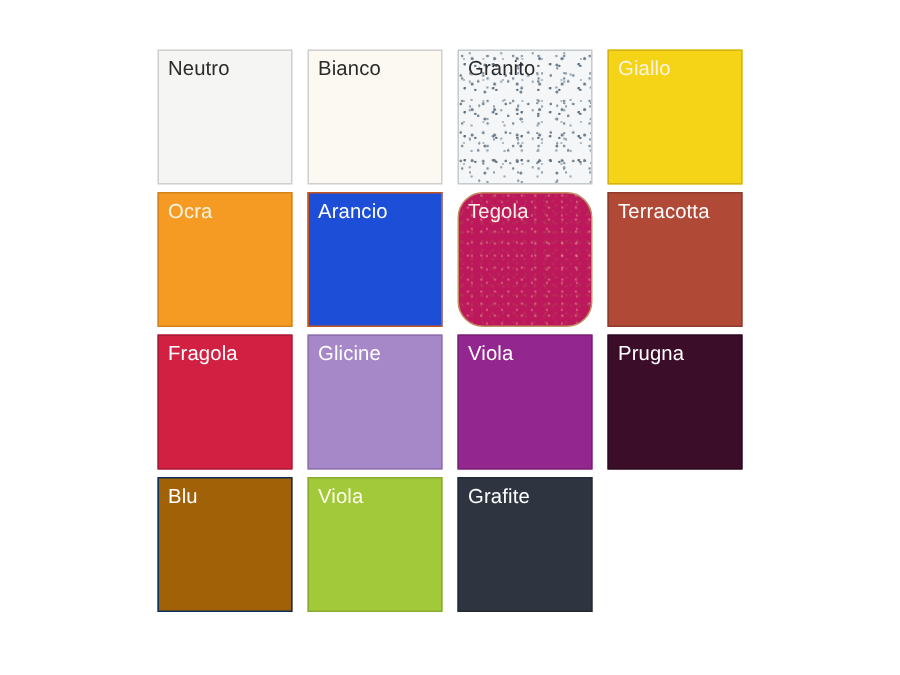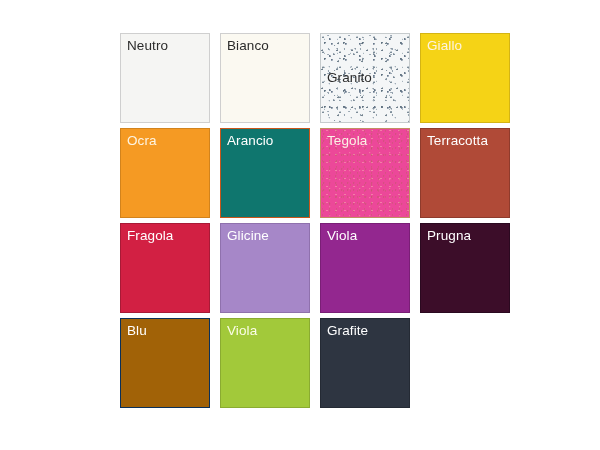--- a/index.html
+++ b/index.html
@@ -16,21 +16,21 @@
   }
   #palette-board {
     position: relative;
     width: 600px;
     height: 450px;
     background: #ffffff;
     box-sizing: border-box;
   }
   #swatch-grid {
     position: absolute;
-    left: 120px;
+    left: 105px;
     top: 33px;
     display: grid;
     grid-template-columns: repeat(4, 90px);
     grid-template-rows: repeat(4, 90px);
     column-gap: 10px;
     row-gap: 5px;
     text-decoration: underline;
   }
   .swatch {
     position: relative;
@@ -122,32 +122,32 @@
 <div id="palette-board" style="background: rgb(255, 255, 255);">
   <div id="swatch-grid" style="grid-template-columns: repeat(4, 90px); grid-template-rows: repeat(4, 90px);">
       <div class="swatch" style="background-color: rgb(245, 245, 243); border-color: rgb(207, 207, 207);">
         <span class="swatch-label label-dark" style="color: rgb(43, 43, 43);">Neutro</span>
       </div>
       <div class="swatch" style="background-color: rgb(251, 249, 241); border-color: rgb(207, 207, 207);">
         <span class="swatch-label label-dark" style="color: rgb(43, 43, 43);">Bianco</span>
       </div>
       <div class="swatch" style="background-color: rgb(242, 245, 246); border-color: rgb(198, 203, 205);">
         <div class="tex-granite"></div>
-        <span class="swatch-label label-dark" style="color: rgb(43, 43, 43); margin-top: 32px;">Granito</span>
+        <span class="swatch-label label-dark" style="color: rgb(43, 43, 43);">Granito</span>
       </div>
       <div class="swatch" style="background-color: rgb(245, 211, 22); border-color: rgb(212, 180, 20);">
         <span class="swatch-label label-soft" style="color: rgb(253, 244, 226);">Giallo</span>
       </div>
       <div class="swatch" style="background-color: rgb(245, 154, 35); border-color: rgb(210, 131, 28);">
         <span class="swatch-label label-soft" style="color: rgb(253, 244, 226);">Ocra</span>
       </div>
-      <div class="swatch" style="background-color: #0f766e; border-color: rgb(201, 87, 27);">
+      <div class="swatch" style="background-color: #1d4ed8; border-color: rgb(201, 87, 27);">
         <span class="swatch-label label-light" style="color: rgb(255, 255, 255);">Arancio</span>
       </div>
-      <div class="swatch" style="background-color: #ec4899; border-color: rgb(194, 143, 99);">
+      <div class="swatch" style="background-color: #be185d; border-color: rgb(194, 143, 99); border-radius: 17px;">
         <div class="tex-sand"></div>
         <span class="swatch-label label-soft" style="color: rgb(251, 242, 230);">Tegola</span>
       </div>
       <div class="swatch" style="background-color: rgb(176, 74, 55); border-color: rgb(143, 59, 44);">
         <span class="swatch-label label-light" style="color: rgb(255, 255, 255);">Terracotta</span>
       </div>
       <div class="swatch" style="background-color: rgb(210, 32, 67); border-color: rgb(168, 26, 54);">
         <span class="swatch-label label-light" style="color: rgb(255, 255, 255); text-align: center;">Fragola</span>
       </div>
       <div class="swatch" style="background-color: rgb(166, 135, 200); border-color: rgb(143, 113, 173);">

